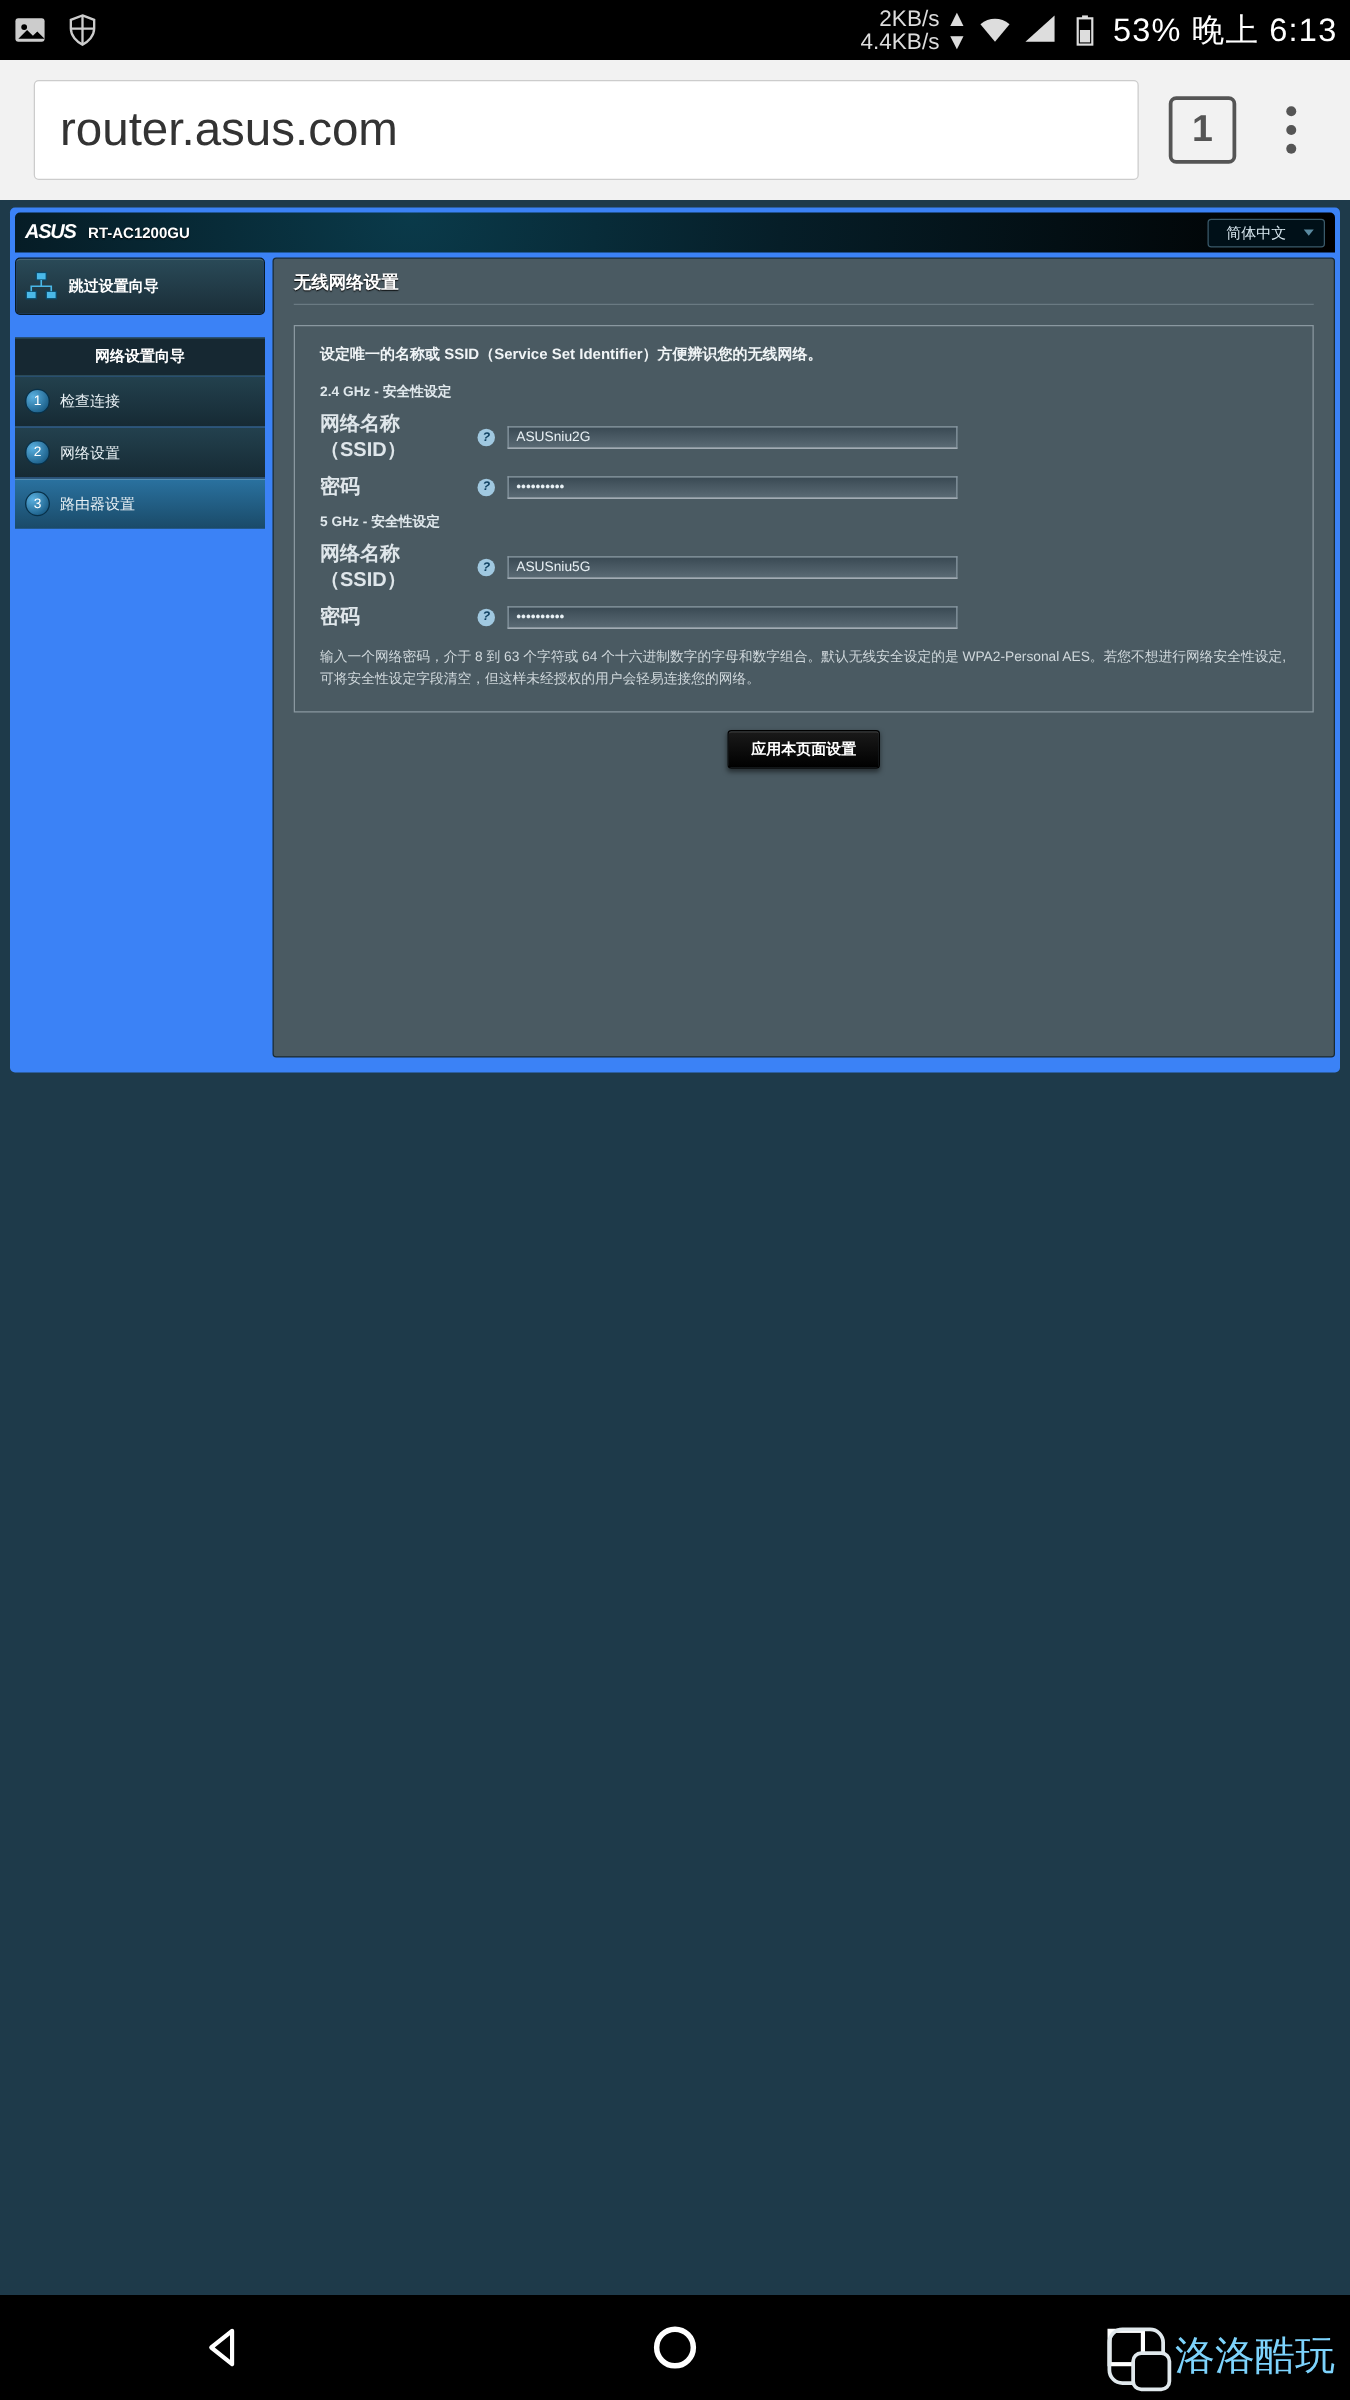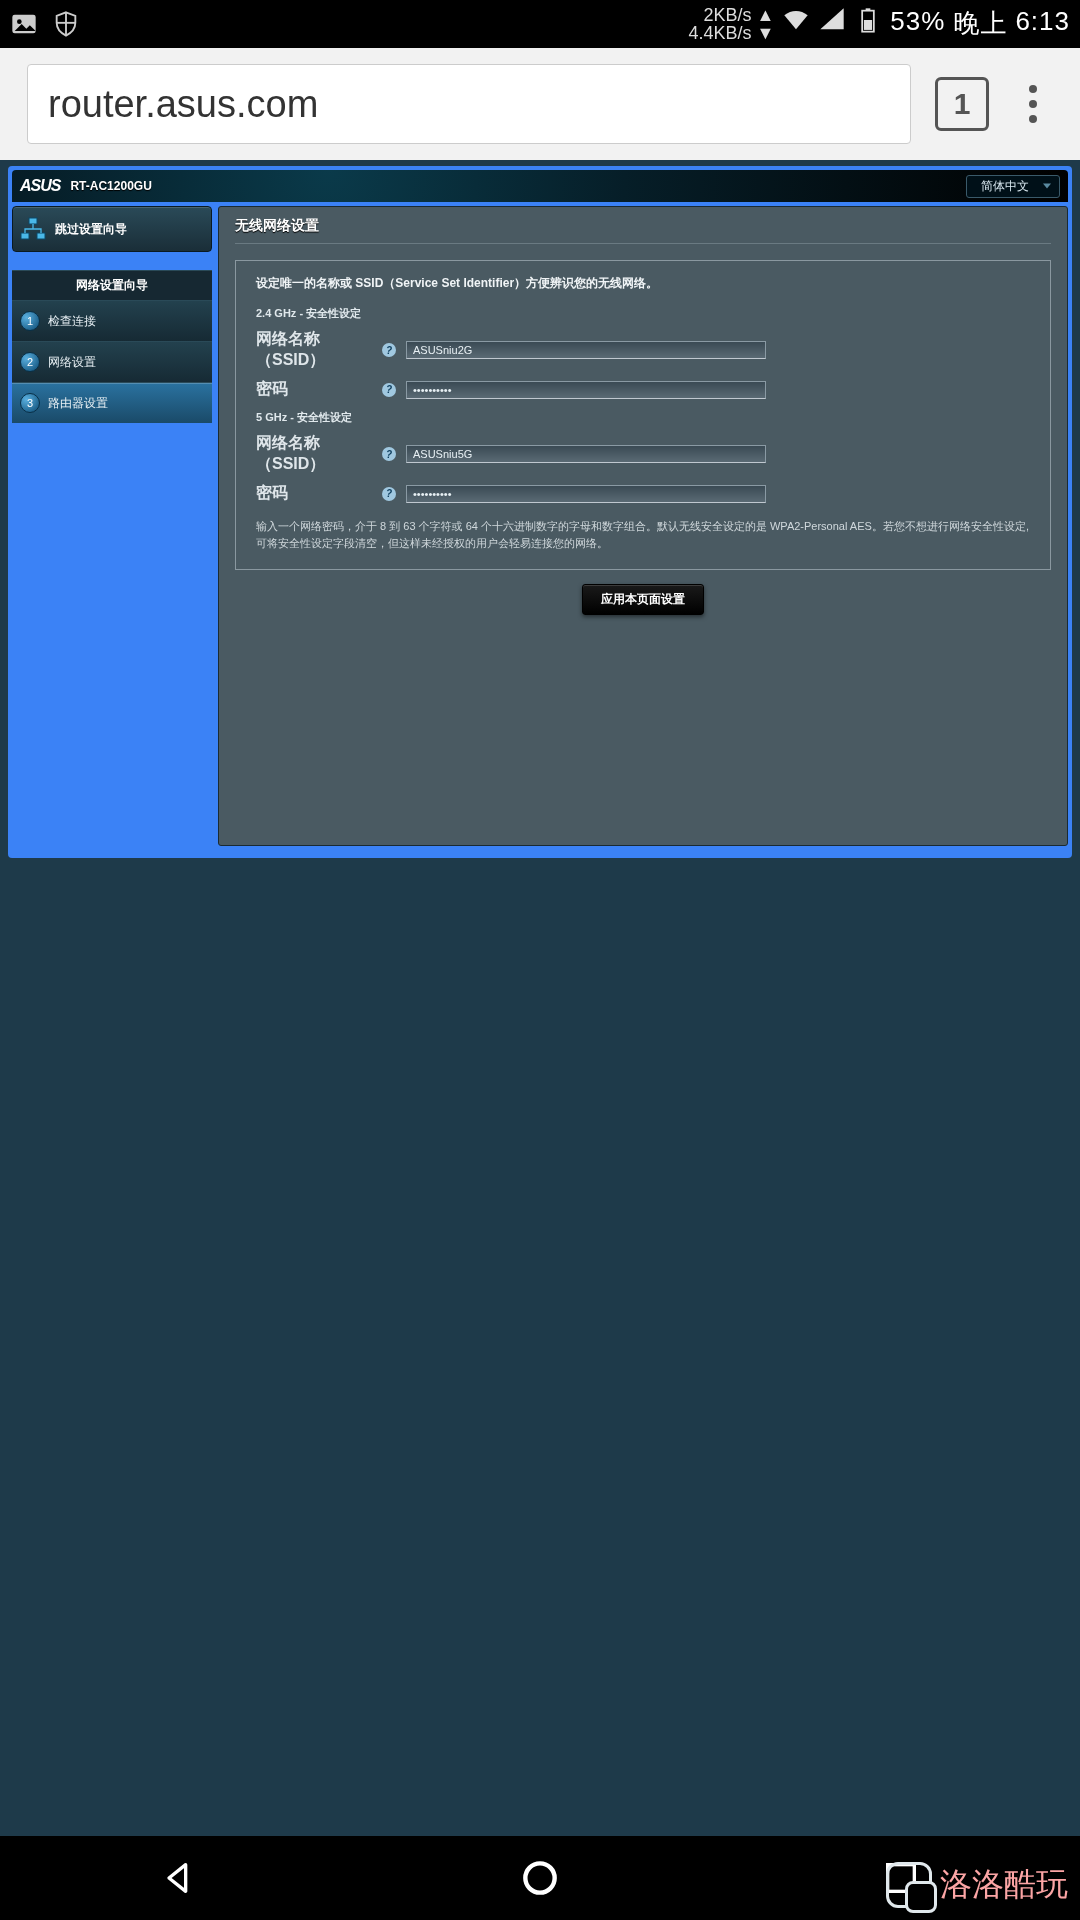--- a/index.html
+++ b/index.html
@@ -10,21 +10,21 @@
     overflow: hidden;
     position: relative;
   }
   
   .status-bar {
     height: 48px; background: #000;
     display: flex; align-items: center; justify-content: space-between;
     padding: 0 10px; color: #fff; font-size: 24px;
   }
   .status-left { display: flex; gap: 14px; align-items: center; }
-  .status-right { display: flex; gap: 8px; align-items: flex-start; }
+  .status-right { display: flex; gap: 8px; align-items: center; }
   .net-speed { font-size: 18px; line-height: 1; text-align: right; color:#ddd;}
   .status-icon { width: 28px; height: 28px; }
   .status-text { font-size: 26px; letter-spacing: 1px; }
 
   
   .browser-chrome {
     background: #f2f2f2; height: 112px;
     display: flex; align-items: center; padding: 0 27px; gap: 24px;
   }
   .url-bar {
@@ -137,21 +137,21 @@
   
   .nav-bar{
     position:absolute; bottom:0; left:0; right:0; height:84px;
     background:#000; display:flex; align-items:center; justify-content:space-around;
   }
 
   
   .watermark{
     position:absolute; right:12px; bottom:12px;
     display:flex; align-items:center; gap:8px;
-    color:#fca5a5; font-size:32px; font-weight:500;
+    color:#7dd3fc; font-size:32px; font-weight:500;
   }
   .watermark .bubble{
     width:46px; height:46px; border:3px solid #e0e8ec; border-radius:12px;
     position:relative;
   }
   .watermark .bubble::before{
     content:""; position:absolute; width:26px; height:26px;
     border:3px solid #e0e8ec; border-radius:8px; bottom:-8px; right:-8px;
     background:#000;
   }

